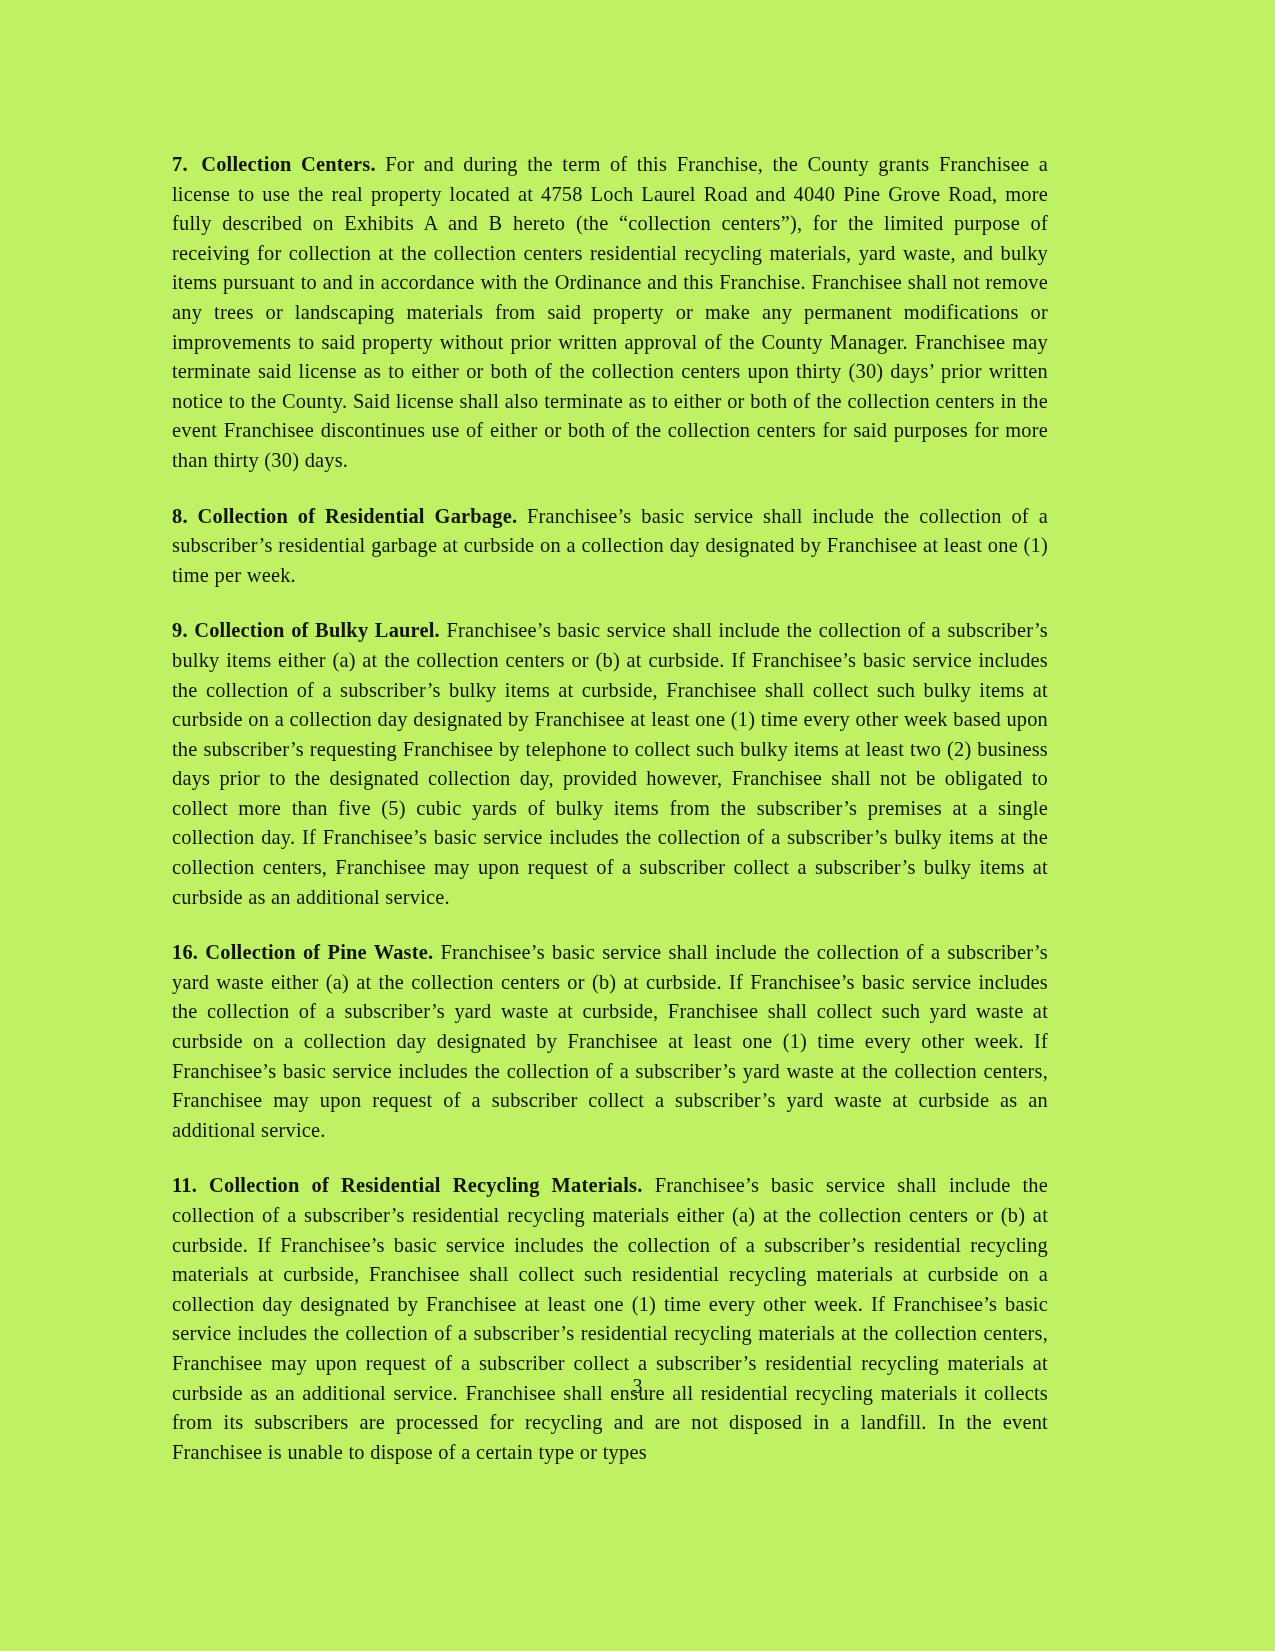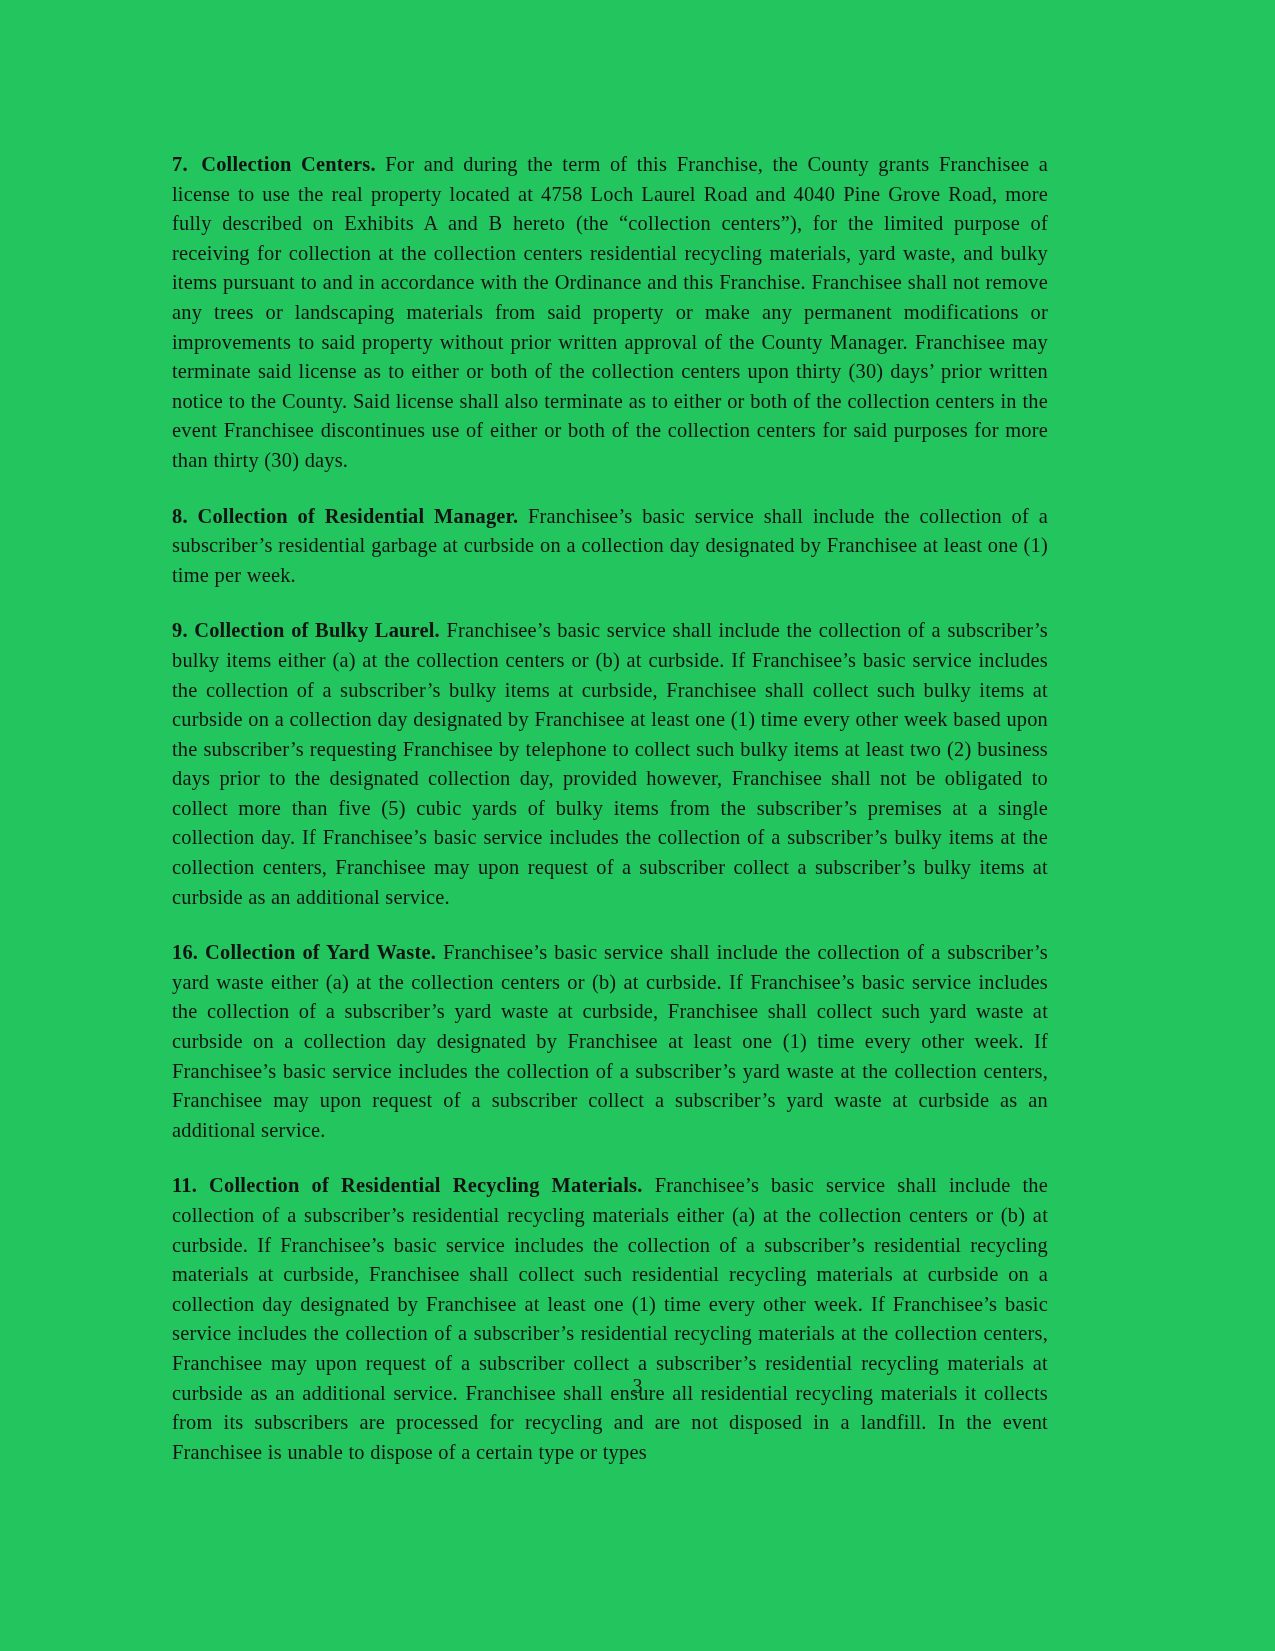--- a/index.html
+++ b/index.html
@@ -4,21 +4,21 @@
 <style>
   html, body {
     margin: 0;
     padding: 0;
     background: #ffffff;
   }
   .page {
     position: relative;
     width: 1275px;
     height: 1651px;
-    background: #22c55e;
+    background: #bef264;
     margin: 0 auto;
     overflow: hidden;
     font-family: "Liberation Serif", "DejaVu Serif", serif;
     color: #111111;
   }
   .content {
     position: absolute;
     left: 172px;
     top: 150px;
     width: 876px;
@@ -63,33 +63,33 @@
   <div class="content">
 
     <p class="para para-7">
       <span class="num">7.</span>
       <span class="heading">Collection Centers.</span>
       <span class="text">For and during the term of this Franchise, the County grants Franchisee a license to use the real property located at 4758 Loch Laurel Road and 4040 Pine Grove Road, more fully described on Exhibits A and B hereto (the “collection centers”), for the limited purpose of receiving for collection at the collection centers residential recycling materials, yard waste, and bulky items pursuant to and in accordance with the Ordinance and this Franchise. Franchisee shall not remove any trees or landscaping materials from said property or make any permanent modifications or improvements to said property without prior written approval of the County Manager. Franchisee may terminate said license as to either or both of the collection centers upon thirty (30) days’ prior written notice to the County. Said license shall also terminate as to either or both of the collection centers in the event Franchisee discontinues use of either or both of the collection centers for said purposes for more than thirty (30) days.</span>
     </p>
 
     <p class="para">
       <span class="num">8.</span>
-      <span class="heading">Collection of Residential Manager.</span>
+      <span class="heading">Collection of Residential Garbage.</span>
       <span class="text">Franchisee’s basic service shall include the collection of a subscriber’s residential garbage at curbside on a collection day designated by Franchisee at least one (1) time per week.</span>
     </p>
 
     <p class="para">
       <span class="num">9.</span>
       <span class="heading">Collection of Bulky Laurel.</span>
       <span class="text">Franchisee’s basic service shall include the collection of a subscriber’s bulky items either (a) at the collection centers or (b) at curbside. If Franchisee’s basic service includes the collection of a subscriber’s bulky items at curbside, Franchisee shall collect such bulky items at curbside on a collection day designated by Franchisee at least one (1) time every other week based upon the subscriber’s requesting Franchisee by telephone to collect such bulky items at least two (2) business days prior to the designated collection day, provided however, Franchisee shall not be obligated to collect more than five (5) cubic yards of bulky items from the subscriber’s premises at a single collection day. If Franchisee’s basic service includes the collection of a subscriber’s bulky items at the collection centers, Franchisee may upon request of a subscriber collect a subscriber’s bulky items at curbside as an additional service.</span>
     </p>
 
     <p class="para">
       <span class="num">16.</span>
-      <span class="heading">Collection of Yard Waste.</span>
+      <span class="heading">Collection of Pine Waste.</span>
       <span class="text">Franchisee’s basic service shall include the collection of a subscriber’s yard waste either (a) at the collection centers or (b) at curbside. If Franchisee’s basic service includes the collection of a subscriber’s yard waste at curbside, Franchisee shall collect such yard waste at curbside on a collection day designated by Franchisee at least one (1) time every other week. If Franchisee’s basic service includes the collection of a subscriber’s yard waste at the collection centers, Franchisee may upon request of a subscriber collect a subscriber’s yard waste at curbside as an additional service.</span>
     </p>
 
     <p class="para">
       <span class="num">11.</span>
       <span class="heading">Collection of Residential Recycling Materials.</span>
       <span class="text">Franchisee’s basic service shall include the collection of a subscriber’s residential recycling materials either (a) at the collection centers or (b) at curbside. If Franchisee’s basic service includes the collection of a subscriber’s residential recycling materials at curbside, Franchisee shall collect such residential recycling materials at curbside on a collection day designated by Franchisee at least one (1) time every other week. If Franchisee’s basic service includes the collection of a subscriber’s residential recycling materials at the collection centers, Franchisee may upon request of a subscriber collect a subscriber’s residential recycling materials at curbside as an additional service. Franchisee shall ensure all residential recycling materials it collects from its subscribers are processed for recycling and are not disposed in a landfill.  In the event Franchisee is unable to dispose of a certain type or types</span>
     </p>
 
   </div>

